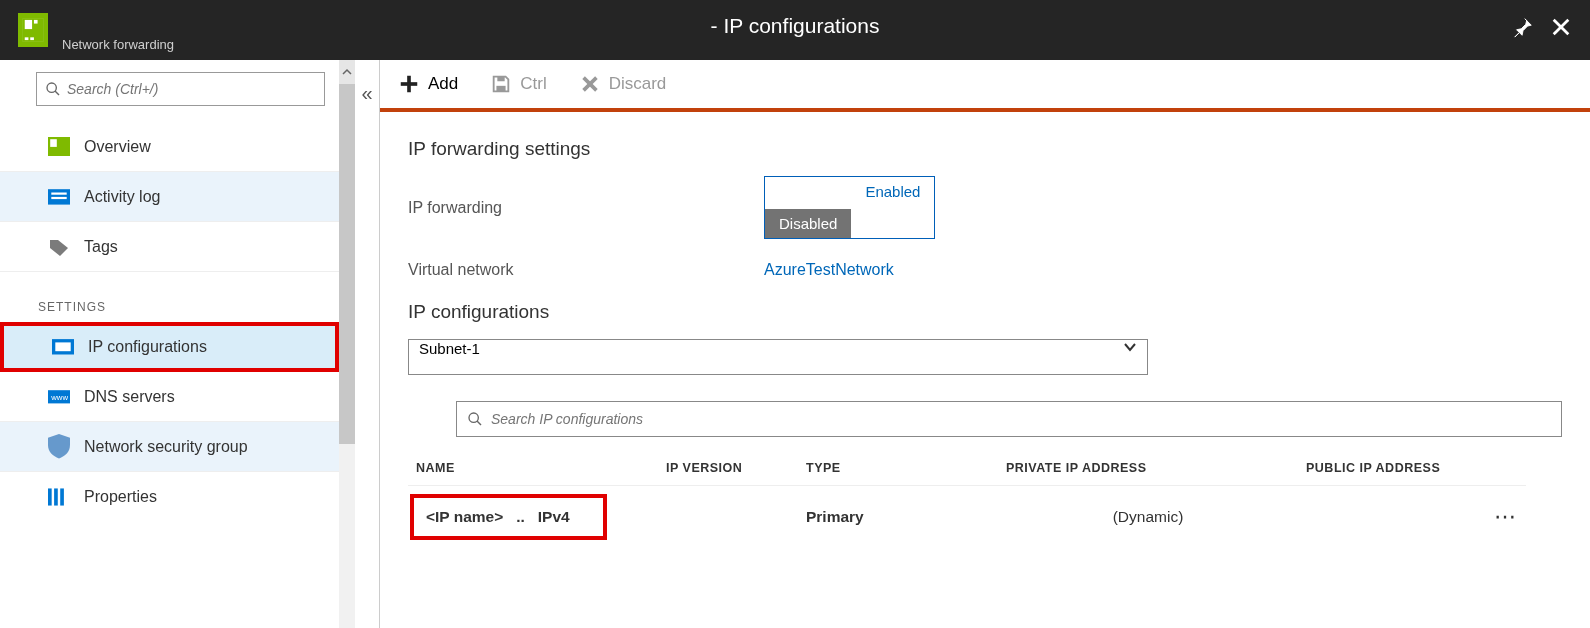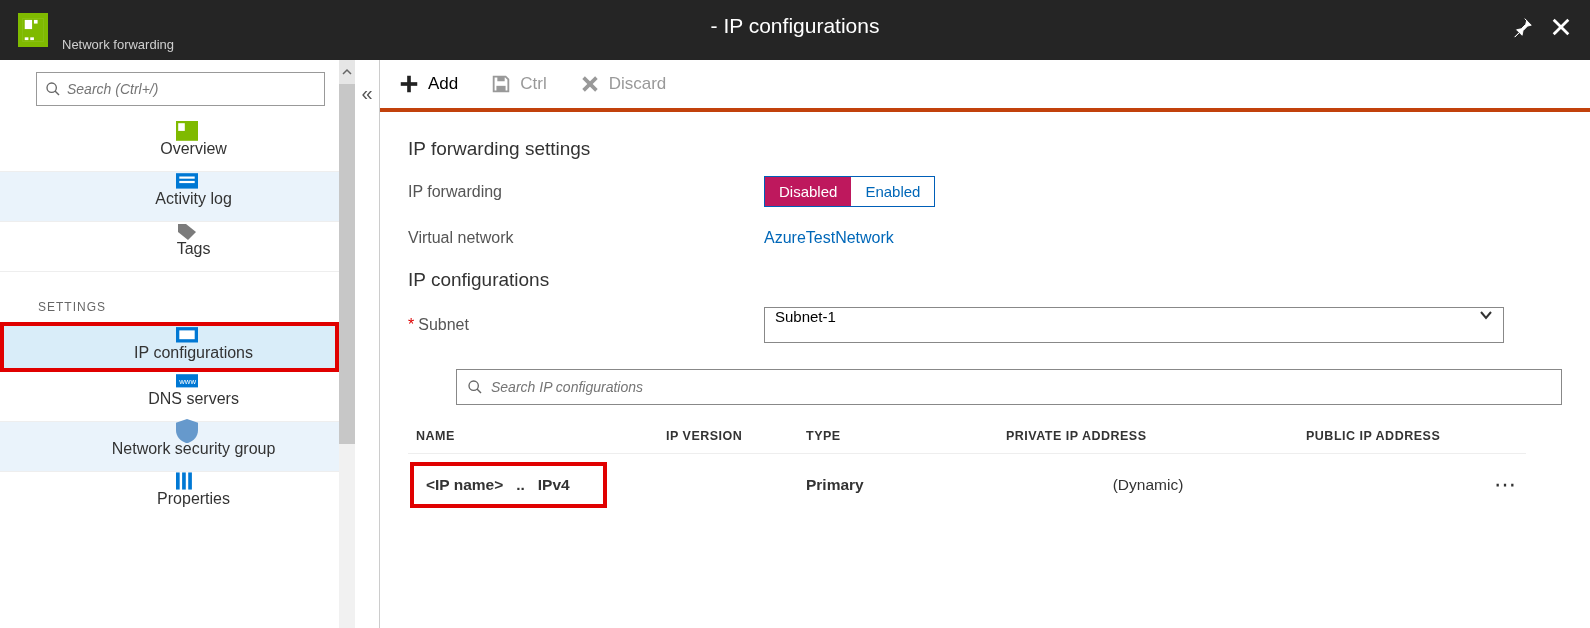--- a/index.html
+++ b/index.html
@@ -24,40 +24,40 @@
   .side-scroll .up { top:0; height:24px; background:#e6e6e6; display:flex; align-items:center; justify-content:center; }
   .side-scroll .thumb { top:24px; height:360px; background:#c7c7c7; }
   .collapse { width:24px; display:flex; justify-content:center; padding-top:22px; }
   .collapse span { font-size:20px; color:#555; }
 
   .search-box { margin: 0 14px 16px 36px; height: 34px; border:1px solid #999; display:flex; align-items:center; padding:0 8px; }
   .search-box svg { width:16px; height:16px; fill:none; stroke:#666; stroke-width:2; margin-right:6px; }
   .search-box input { border:none; outline:none; flex:1; font-style:italic; font-size:14px; color:#777; background:transparent; }
 
   .nav-list { }
-  .nav-item { display:flex; align-items:center; height:50px; padding-left:48px; font-size:16px; color:#333; border-bottom:1px solid #eee; cursor:pointer; position:relative;flex-direction:column; }
+  .nav-item { display:flex; align-items:center; height:50px; padding-left:48px; font-size:16px; color:#333; border-bottom:1px solid #eee; cursor:pointer; position:relative; }
   .nav-item.selected { background:#d9edf9; }
   .nav-item.hover { background:#eaf3fb; }
   .nav-item.highlight-red { border:4px solid #e00000; }
   .nav-item .nicon { width:22px; height:18px; margin-right:14px; display:flex; align-items:center; justify-content:center; }
   .section-label { font-size:12px; letter-spacing:1px; color:#666; padding:28px 0 8px 38px; }
 
   
   .main { flex:1; display:flex; flex-direction:column; }
   .cmdbar { height:52px; border-bottom:4px solid #c2410c; display:flex; align-items:center; padding-left:18px; gap:32px; }
   .cmd { display:flex; align-items:center; gap:8px; font-size:17px; cursor:pointer; }
   .cmd.disabled { color:#999; }
   .cmd svg { width:22px; height:22px; }
   .content { padding: 18px 28px; overflow:auto; }
   .sect-title { font-size:19px; color:#333; margin:8px 0 16px 0; }
   .row { display:flex; align-items:center; margin-bottom:22px; }
   .row .lbl { width:356px; font-size:16px; color:#555; }
   .toggle { display:flex; border:1px solid #005fb8; }
   .toggle div { padding:6px 14px; font-size:15px; }
-  .toggle .active { background:#be185d; color:#fff; }
+  .toggle .active { background:#737373; color:#fff;margin-top:32px; }
   .toggle .inactive { background:#fff; color:#0067b8; }
   .link { color:#0067b8; font-size:16px; }
   .req { color:#d00; margin-right:4px; }
   .select-box { flex:1; max-width:740px; height:36px; border:1px solid #888; display:flex; align-items:flex-start; justify-content:space-between; padding:0 10px; font-size:15px; }
   .select-box svg { width:14px; height:14px; stroke:#333; fill:none; stroke-width:2; }
 
   .search-row { margin-top:26px; height:36px; border:1px solid #888; display:flex; align-items:center; padding:0 10px; max-width:1118px;margin-left:48px; }
   .search-row svg { width:16px; height:16px; fill:none; stroke:#666; stroke-width:2; margin-right:8px; }
   .search-row input { border:none; outline:none; flex:1; font-style:italic; font-size:14px; color:#888; }
 
@@ -232,21 +232,20 @@
           <div class="inactive">Enabled</div>
         </div>
       </div>
       <div class="row">
         <div class="lbl">Virtual network</div>
         <div class="link">AzureTestNetwork</div>
       </div>
 
       <div class="sect-title" style="margin-top:10px">IP configurations</div>
       <div class="row">
-        <div class="lbl"><span class="req">*</span><span>Subnet</span></div>
         <div class="select-box">
           <span>Subnet-1</span>
           <svg viewBox="0 0 14 14">
               <path d="M2 4l5 6 5-6"></path>
             </svg>
         </div>
       </div>
 
       <div class="search-row">
         <svg viewBox="0 0 24 24">

